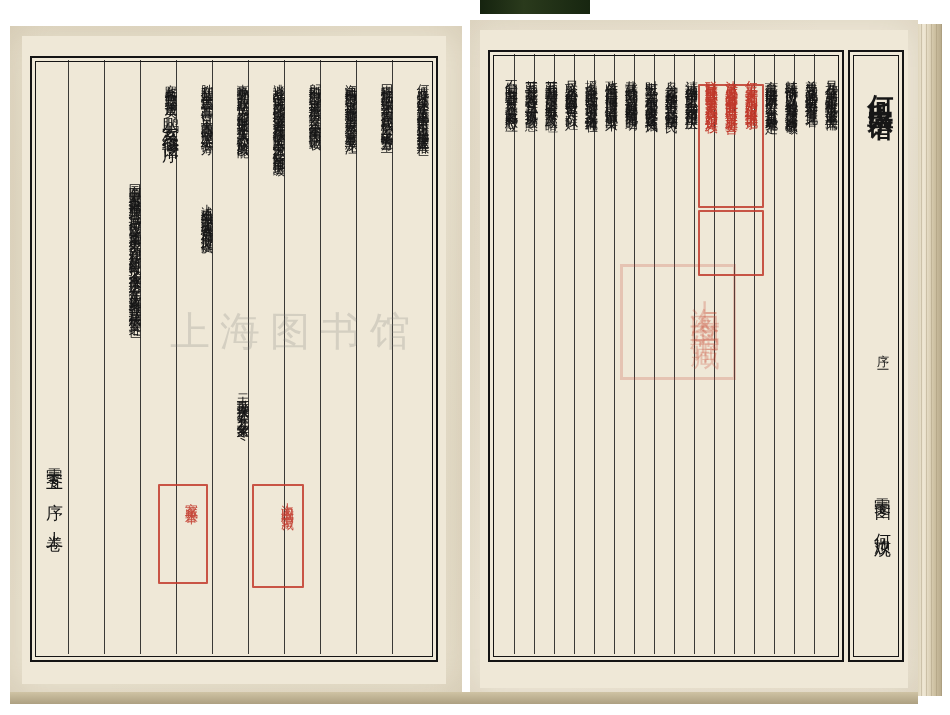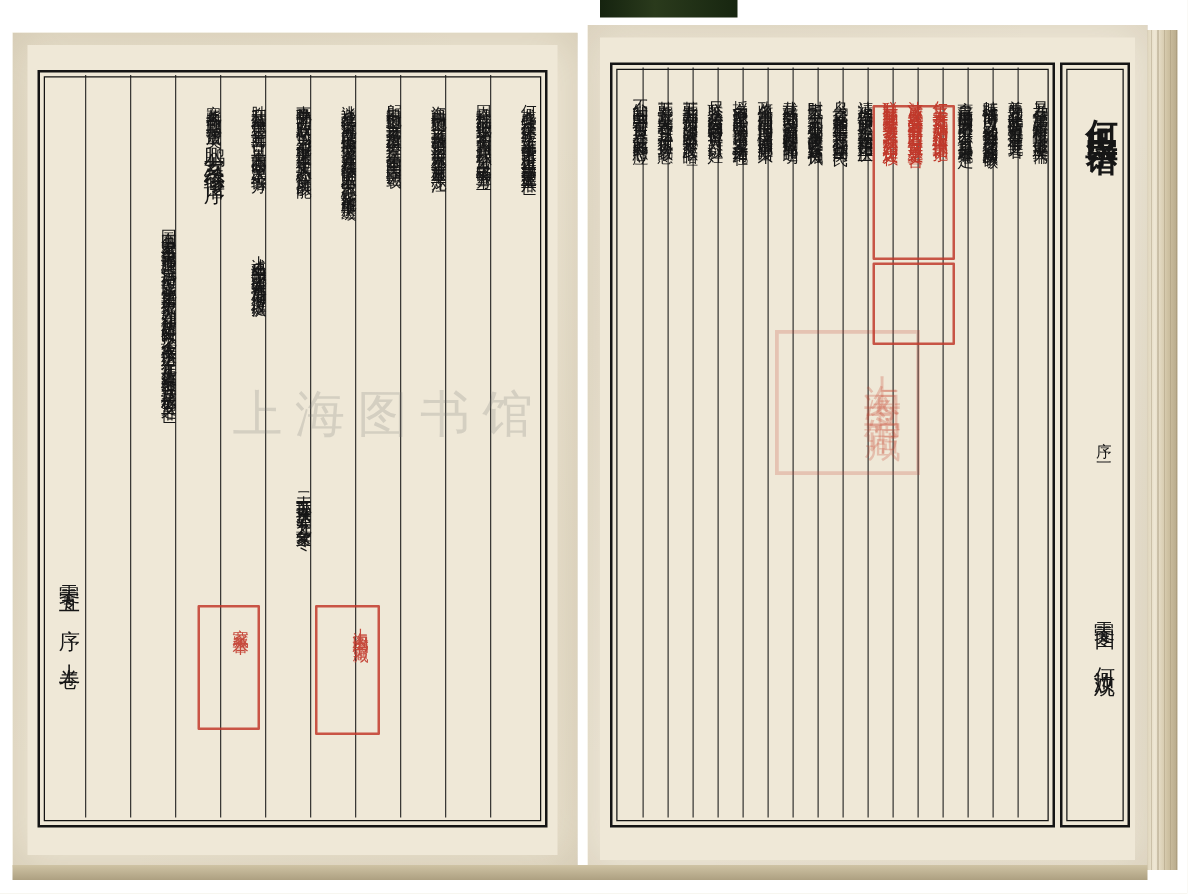--- a/index.html
+++ b/index.html
@@ -247,21 +247,21 @@
     <div class="col mid" style="left:138px; top:90px; width:34px; height:210px;">鹏公支系续修谱序</div>
 
     <div class="col small" style="left:104px; top:160px; width:30px; height:430px;">国有国史家有谱史记谱牒其理一也宗谱乃何氏族文化之重要历史依据为一姓和其所处历史时代之见证今本次修谱历经十九年从搜集资料考证到立草稿成稿公支之一世</div>
 
     <div class="seal-box" style="left:150px; top:470px; width:46px; height:96px;"></div>
     <div class="seal-text" style="left:158px; top:478px; width:32px; height:80px;">家藏善本</div>
 
     <div class="seal-box" style="left:244px; top:470px; width:48px; height:100px;"></div>
     <div class="seal-text" style="left:252px; top:478px; width:34px; height:86px;">上海图书馆藏</div>
 
-    <div class="wm-gray" style="left:178px; top:290px;">上海图书馆</div>
+    <div class="wm-gray" style="left:162px; top:290px;">上海图书馆</div>
 
     <div class="page-right">
       <div class="page-noise"></div>
     </div>
     <div class="paper right"></div>
     <div class="frame right"></div>
     <div class="frame banner"></div>
 
     <div class="vrule" style="left:506px; top:40px; height:600px;"></div>
     <div class="vrule" style="left:526px; top:40px; height:600px;"></div>

